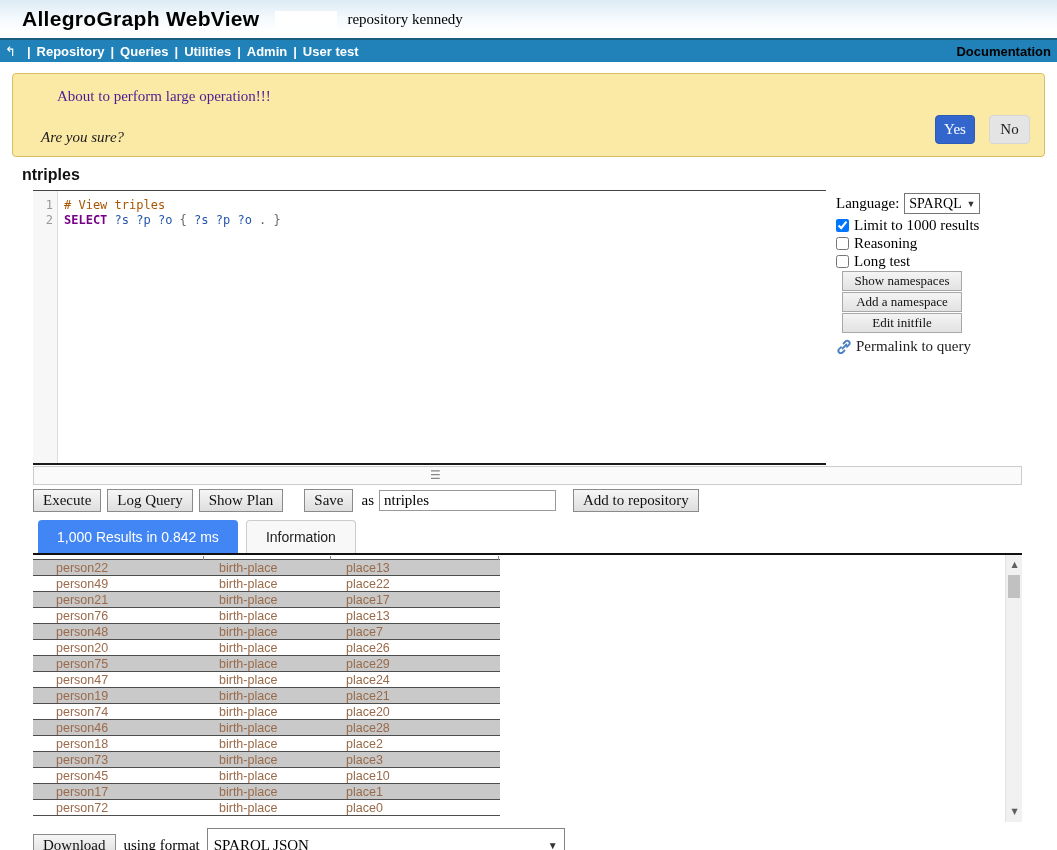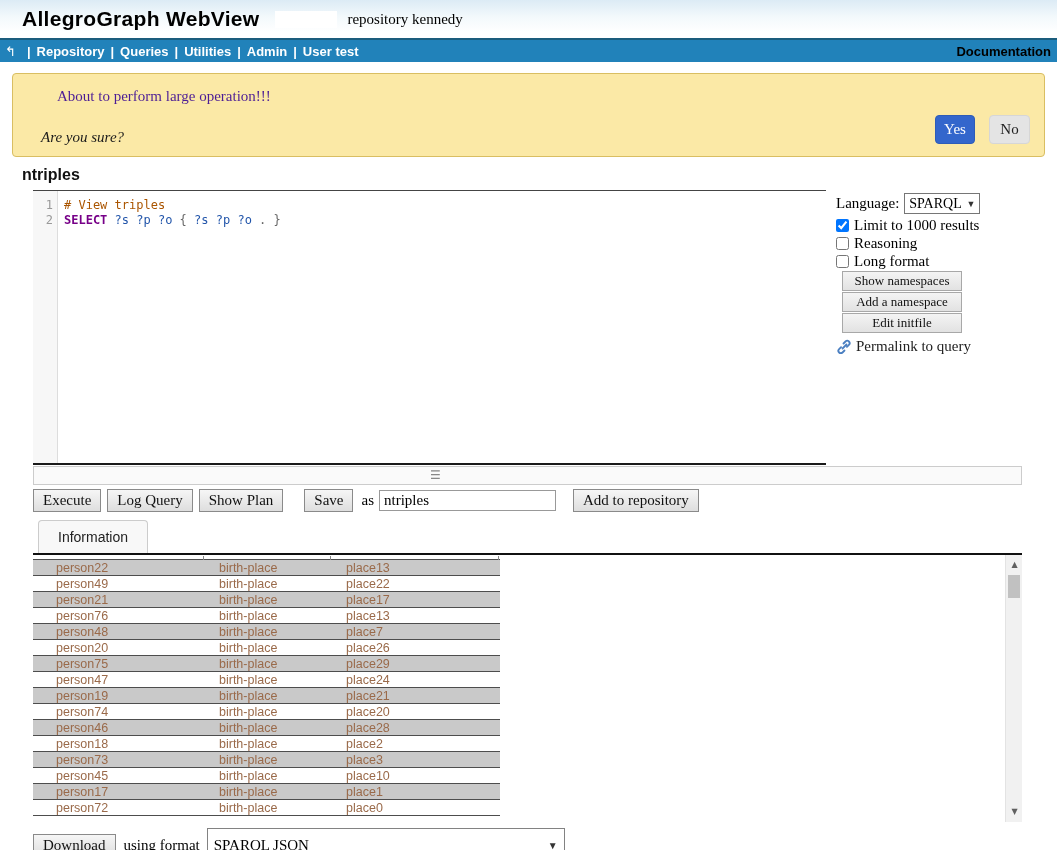--- a/index.html
+++ b/index.html
@@ -221,21 +221,21 @@
       <label class="opt-row">
         <input type="checkbox" checked="" style="">
         <span>Limit to 1000 results</span>
       </label>
       <label class="opt-row">
         <input type="checkbox" style="">
         <span>Reasoning</span>
       </label>
       <label class="opt-row">
         <input type="checkbox" style="">
-        <span>Long format</span>
+        <span>Long test</span>
       </label>
     </div>
   <div id="side-buttons">
       <button class="side-btn">Show namespaces</button>
       <button class="side-btn">Add a namespace</button>
       <button class="side-btn">Edit initfile</button>
     </div>
   <div class="permalink">
     <span class="chain">
       <svg width="16" height="16" viewBox="0 0 16 16">
@@ -258,20 +258,21 @@
   <button class="btn">Execute</button>
   <button class="btn">Log Query</button>
   <button class="btn">Show Plan</button>
   <button class="btn save">Save</button>
   <span class="as-label">as</span>
   <input class="save-input" value="ntriples" style="">
   <button class="btn add-repo">Add to repository</button>
 </div>
 
 <div class="tabs">
+  <div class="tab active">1,000 Results in 0.842 ms</div>
   <div class="tab inactive">Information</div>
 </div>
 
 <div class="results">
   <div class="rows" id="result-rows">
     <div class="row-sliver">
       <i style="left:170px"></i>
         <i style="left:297px"></i>
         <i style="left:465px"></i>
     </div>

